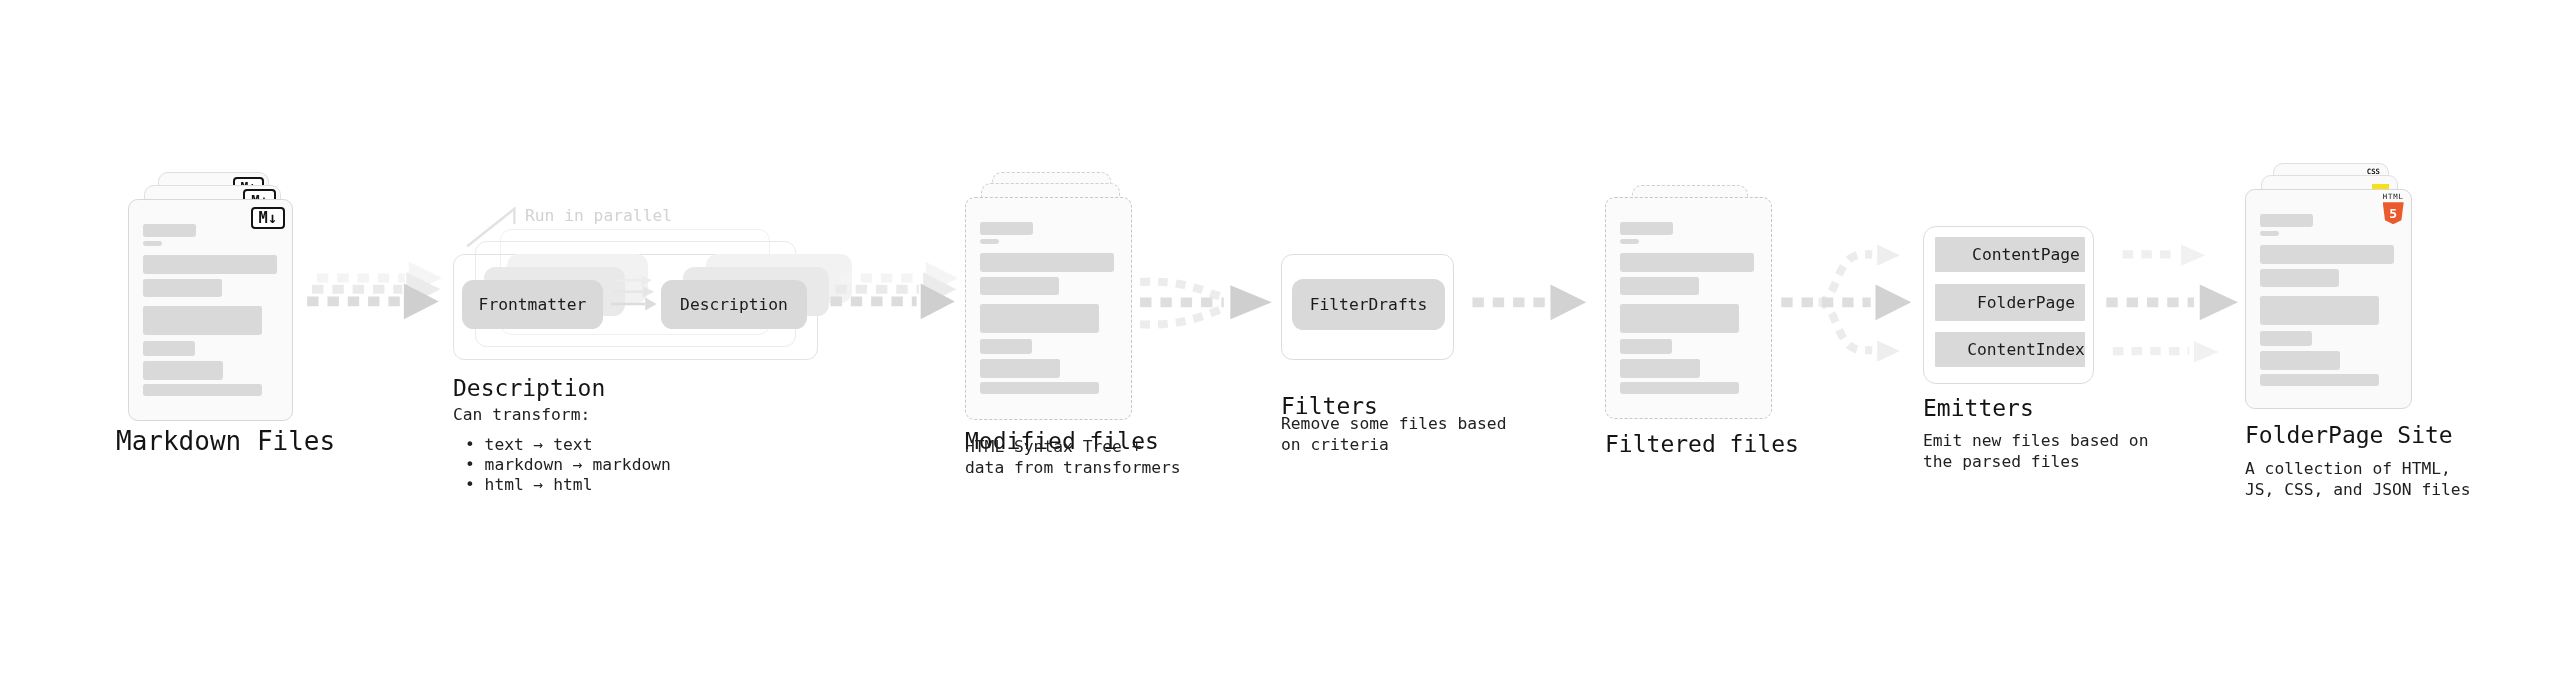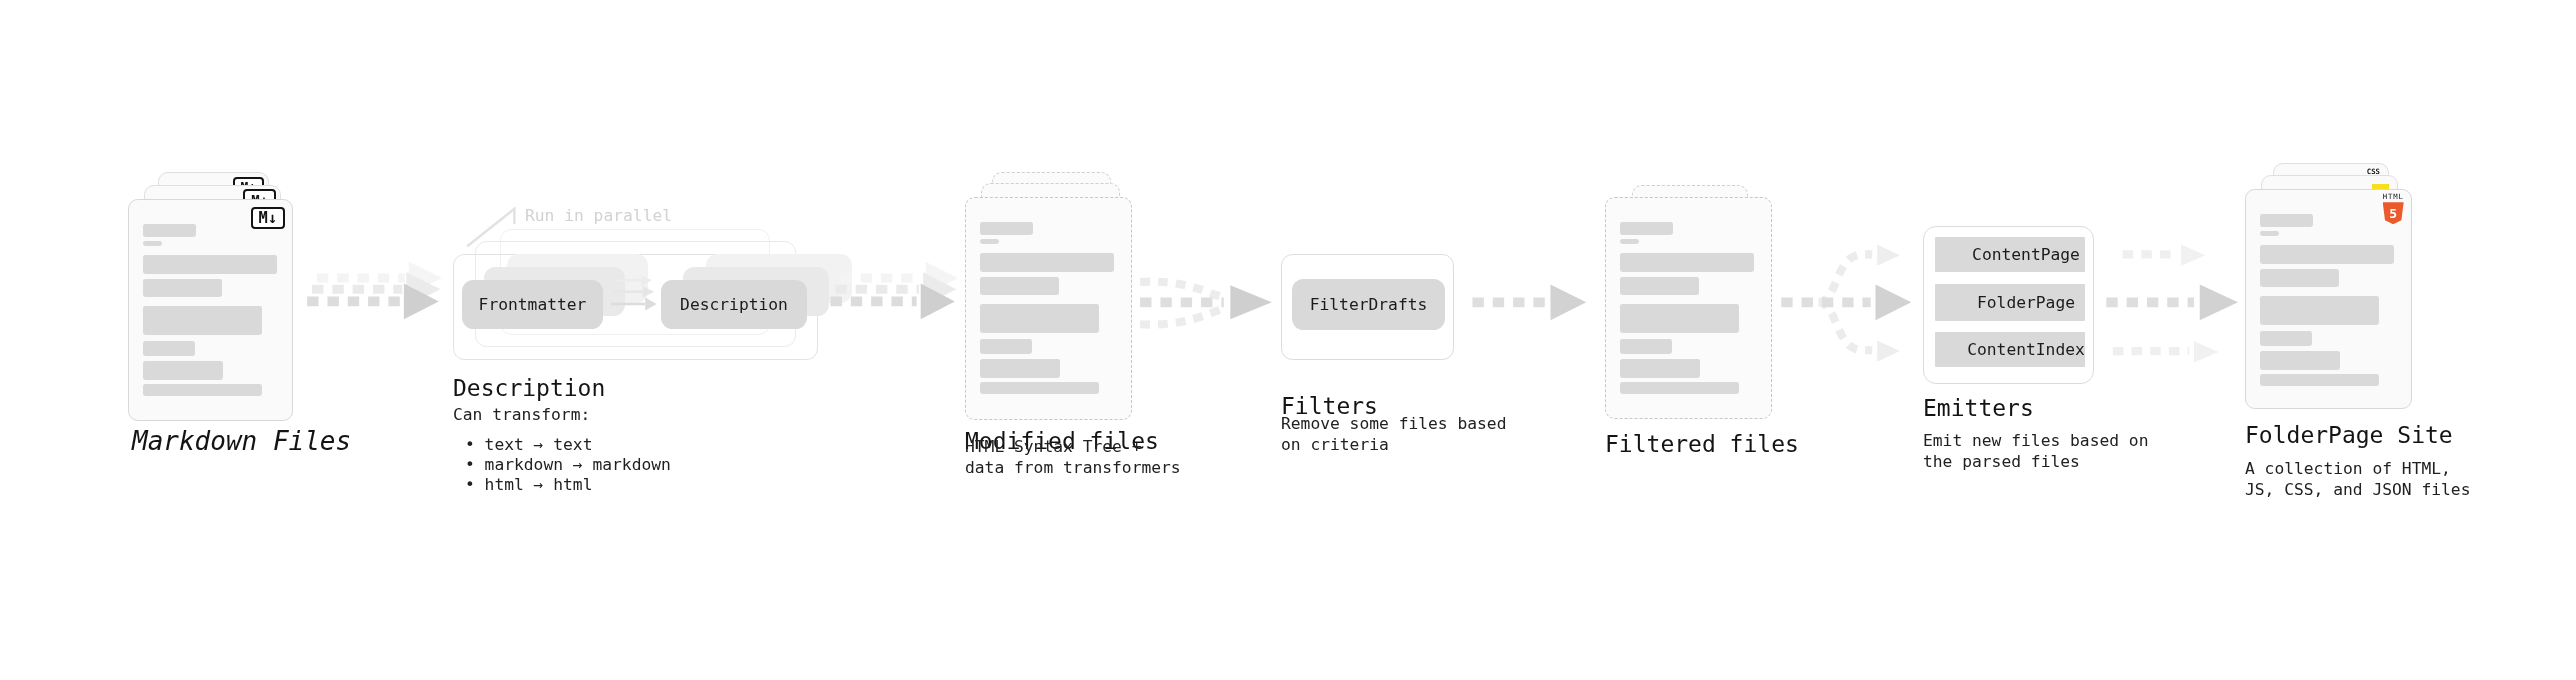--- a/index.html
+++ b/index.html
@@ -69,21 +69,21 @@
         <div style="top: 79px; width: 79px; height: 18px;"></div>
         <div style="top: 106px; width: 119px; height: 29px;"></div>
         <div style="top: 141px; width: 52px; height: 14.6px;"></div>
         <div style="top: 161px; width: 80px; height: 18.7px;"></div>
         <div style="top: 184px; width: 119px; height: 12.2px;"></div>
       </div>
     <div class="abs md-badge" style="right:7.3px;top:6.5px;width:34px;height:22px;font-size:15.4px;z-index:4;">
         <span>M↓</span>
       </div>
   </div>
-  <div class="abs label-lg" style="left:132px;top:426px;font-style:italic;">Markdown Files</div>
+  <div class="abs label-lg" style="left:116px;top:426px;">Markdown Files</div>
 
   <div class="abs callout-txt" style="left:525px;top:206px;">Run in parallel</div>
   <div class="abs frame back" style="left:500px;top:229px;width:270px;height:106px;"></div>
   <div class="abs frame mid" style="left:475px;top:241px;width:321px;height:106px;"></div>
   <div class="abs frame" style="left:453px;top:254px;width:365px;height:106px;"></div>
 
   <div class="abs ghost2" style="left:507px;top:254px;width:141px;height:49px;"></div>
   <div class="abs ghost1" style="left:484px;top:267px;width:141px;height:49px;"></div>
   <div class="abs btn" style="left:462px;top:280px;width:141px;height:49px;">
       <span>Frontmatter</span>

